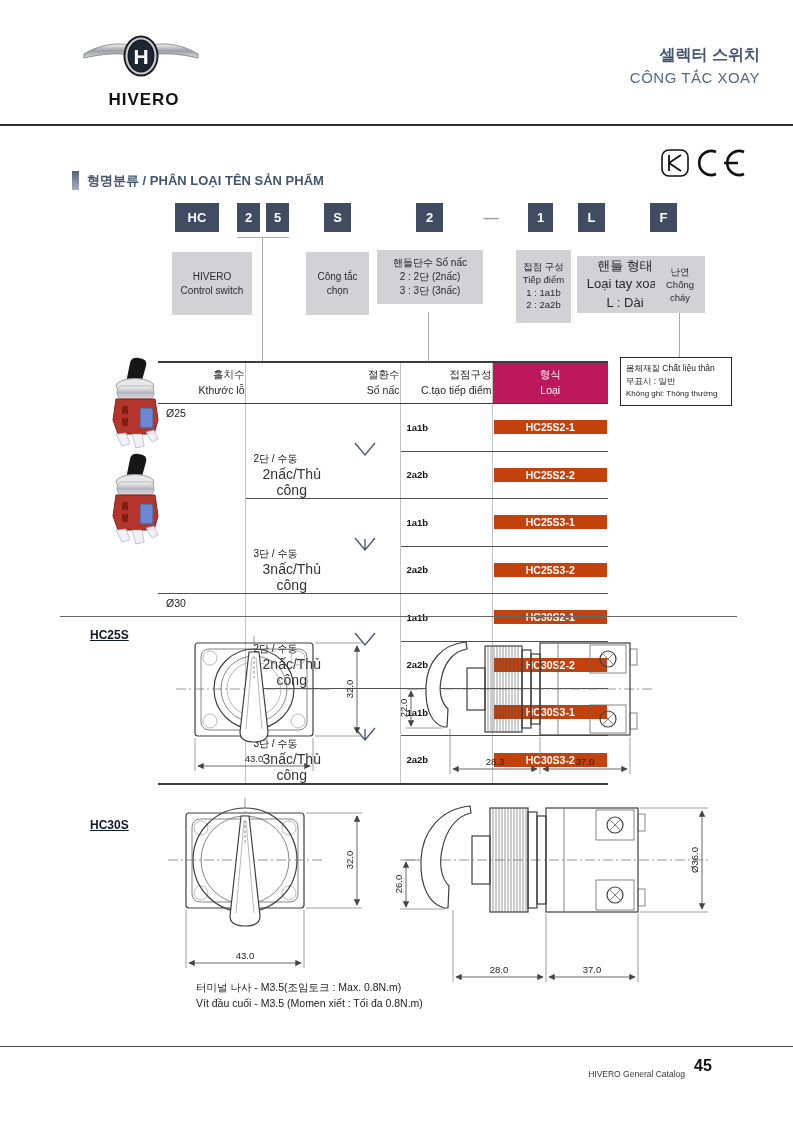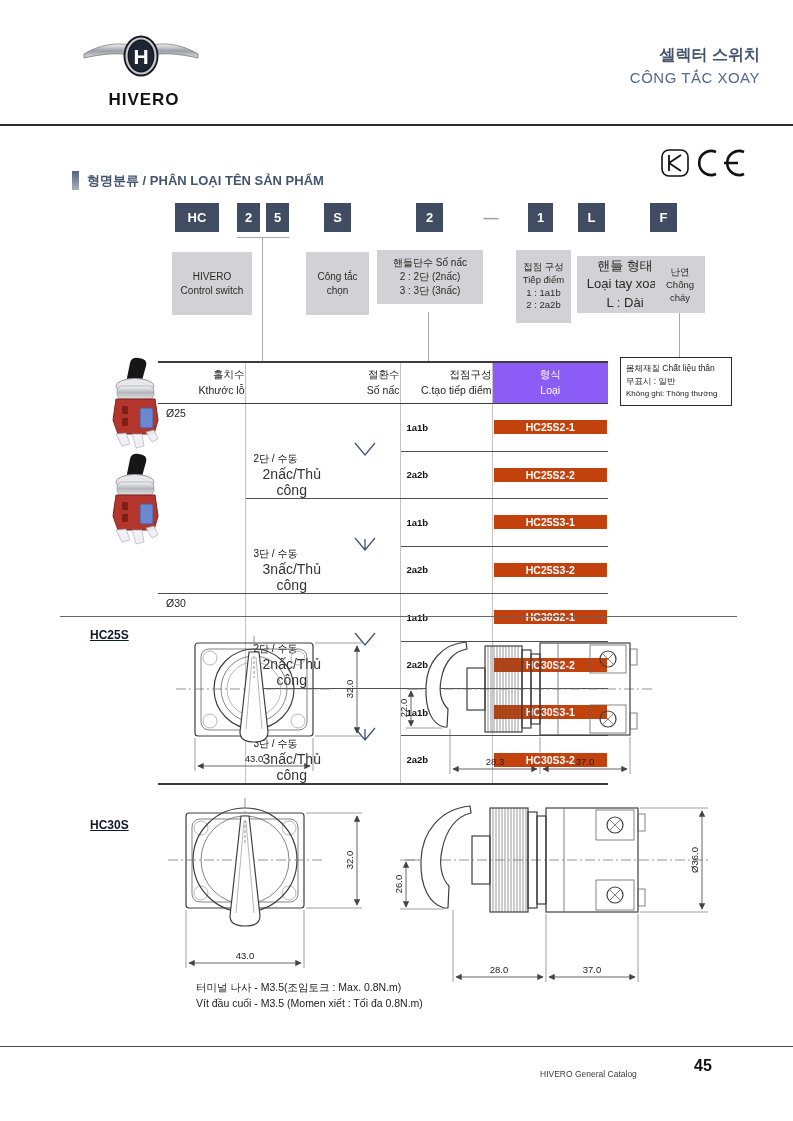--- a/index.html
+++ b/index.html
@@ -27,21 +27,21 @@
   .dbox{position:absolute;background:#d2d2d6;color:#2a2a2a;display:flex;flex-direction:column;
         align-items:center;justify-content:center;text-align:center;font-size:10px;line-height:1.4;}
   .dbox .ko{color:#1f1f1f;}
   .cline{position:absolute;background:#a9a9a9;}
 
   
   .sel-table{position:absolute;left:158px;top:361px;border-collapse:collapse;table-layout:fixed;
              width:450px;border-top:2px solid #3c3c3c;border-bottom:2px solid #3c3c3c;}
   .sel-table th{height:40px;font-size:10.5px;font-weight:normal;color:#1e1e1e;text-align:right;
                 padding:0 0 0 8px;border-bottom:1px solid #3c3c3c;vertical-align:middle;line-height:1.5;}
-  .sel-table th.navy{background:#8b5cf6;color:#fff;text-align:center;padding:0;}
+  .sel-table th.navy{background:#be185d;color:#fff;text-align:center;padding:0;}
   .sel-table td{height:18px;border-bottom:1px solid #4f4f4f;padding:0;vertical-align:middle;}
   .sel-table tr:last-child td{border-bottom:none;}
   .vr{border-right:1px solid #c3c3c3;}
   .td-size{vertical-align:top !important;padding:3px 0 0 8px !important;font-size:10.5px;}
   .td-step{padding-left:8px !important;}
   .td-step .l1{font-size:10px;color:#111;margin-top:48px;}
   .td-step .l2{font-size:14px;color:#333;text-align:center;}
   .td-sym{text-align:center;}
   .td-contact{font-size:9.5px;font-weight:bold;padding-left:6px !important;color:#111;}
   .chip{background:#c2410c;color:#fff;height:14px;margin:1px 1px;display:flex;align-items:center;
@@ -50,21 +50,21 @@
   .note-box{position:absolute;left:620px;top:357px;width:100px;background:#fff;border:1px solid #2a2a2a;
             padding:4px 5px;font-size:8.5px;line-height:1.55;color:#1a1a1a;}
   .note-box .small{font-size:8px;}
 
   .rule-sec2{position:absolute;left:60px;top:616px;width:677px;height:1px;background:#666;}
   .model-label{position:absolute;left:90px;font-size:12px;font-weight:bold;color:#0f172a;text-decoration:underline;}
 
   .tnote{position:absolute;left:196px;font-size:10.5px;color:#1c1c1c;}
 
   .rule-foot{position:absolute;left:0;top:1046px;width:793px;height:1px;background:#4a4a4a;}
-  .foot-cat{position:absolute;left:540px;top:1069px;width:145px;text-align:left;font-size:8.5px;color:#3a3a3a;}
+  .foot-cat{position:absolute;left:540px;top:1069px;width:145px;text-align:right;font-size:8.5px;color:#3a3a3a;}
   .foot-page{position:absolute;left:694px;top:1057px;font-size:16px;font-weight:bold;color:#111;}
 
   
   .cl{stroke:#787878;stroke-width:.8;stroke-dasharray:10 3 2 3;fill:none;}
   .ext{stroke:#777;stroke-width:.7;fill:none;}
   .dim{stroke:#555;stroke-width:.9;fill:none;}
   .dimtext{font-family:"Liberation Sans","DejaVu Sans",sans-serif;font-size:9.5px;fill:#222;}
   .outline{stroke:#3f3f3f;fill:none;stroke-width:1.2;}
   .thin{stroke:#666;fill:none;stroke-width:.8;}
   .hair{stroke:#999;fill:none;stroke-width:.7;}

